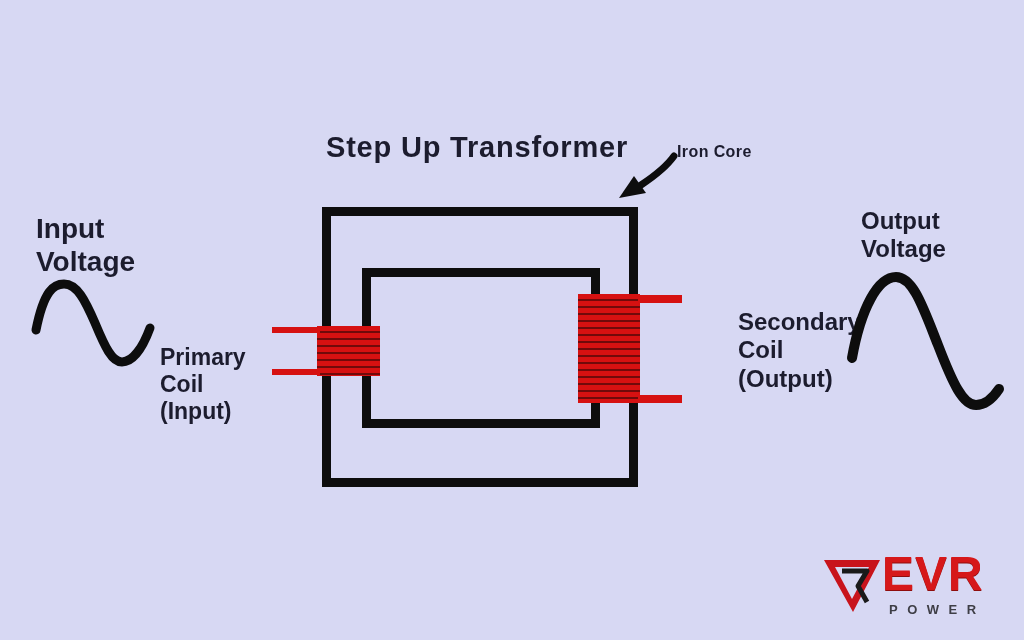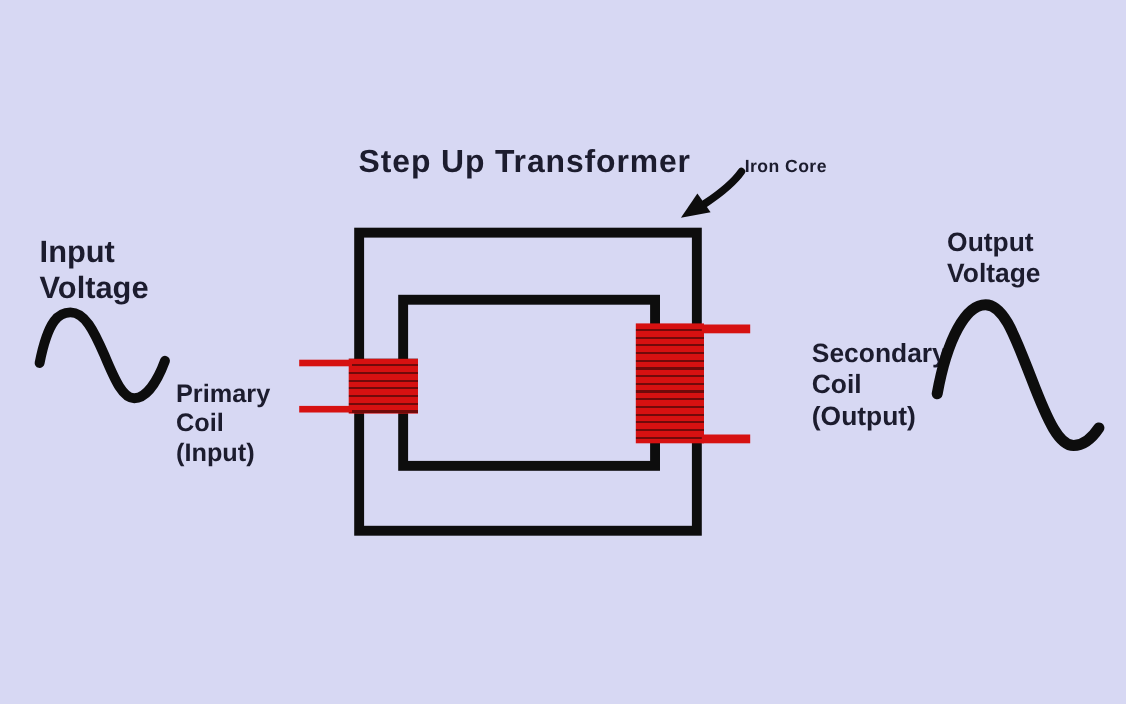--- a/index.html
+++ b/index.html
@@ -116,14 +116,22 @@
 
   <svg class="abs overlay-svg" width="1024" height="640" viewBox="0 0 1024 640">
     <path d="M 36 330 C 44 290 54 284 64 284 C 77 284 85 300 95 323
              C 105 347 112 362 122 362 C 133 362 143 347 150 328" fill="none" stroke="#0d0d0d" stroke-width="9" stroke-linecap="round"></path>
     <path d="M 852 358 C 861 308 878 277 896 277 C 913 277 923 307 938 345
              C 953 384 963 405 976 405 C 985 405 993 398 999 389" fill="none" stroke="#0d0d0d" stroke-width="10" stroke-linecap="round"></path>
     <path d="M 674 156 C 667 166 656 175 641 185" fill="none" stroke="#0d0d0d" stroke-width="7" stroke-linecap="round"></path>
     <polygon points="619,198 634,176 646,193" fill="#0d0d0d"></polygon>
   </svg>
 
+  <div class="abs logo">
+    <svg class="logo-emblem" width="60" height="58" viewBox="0 0 60 58">
+      <path d="M2,2 L58,2 L31,54 Z M13,9 L47,9 L30,41 Z" fill="#c8131b" fill-rule="evenodd"></path>
+      <path d="M20,13 L45,13 L36,28 L45,44" fill="none" stroke="#1a1a1a" stroke-width="5" stroke-linejoin="round"></path>
+    </svg>
+    <div class="logo-brand">EVR</div>
+    <div class="logo-sub">POWER</div>
+  </div>
 
 </div>
 
 </body></html>

